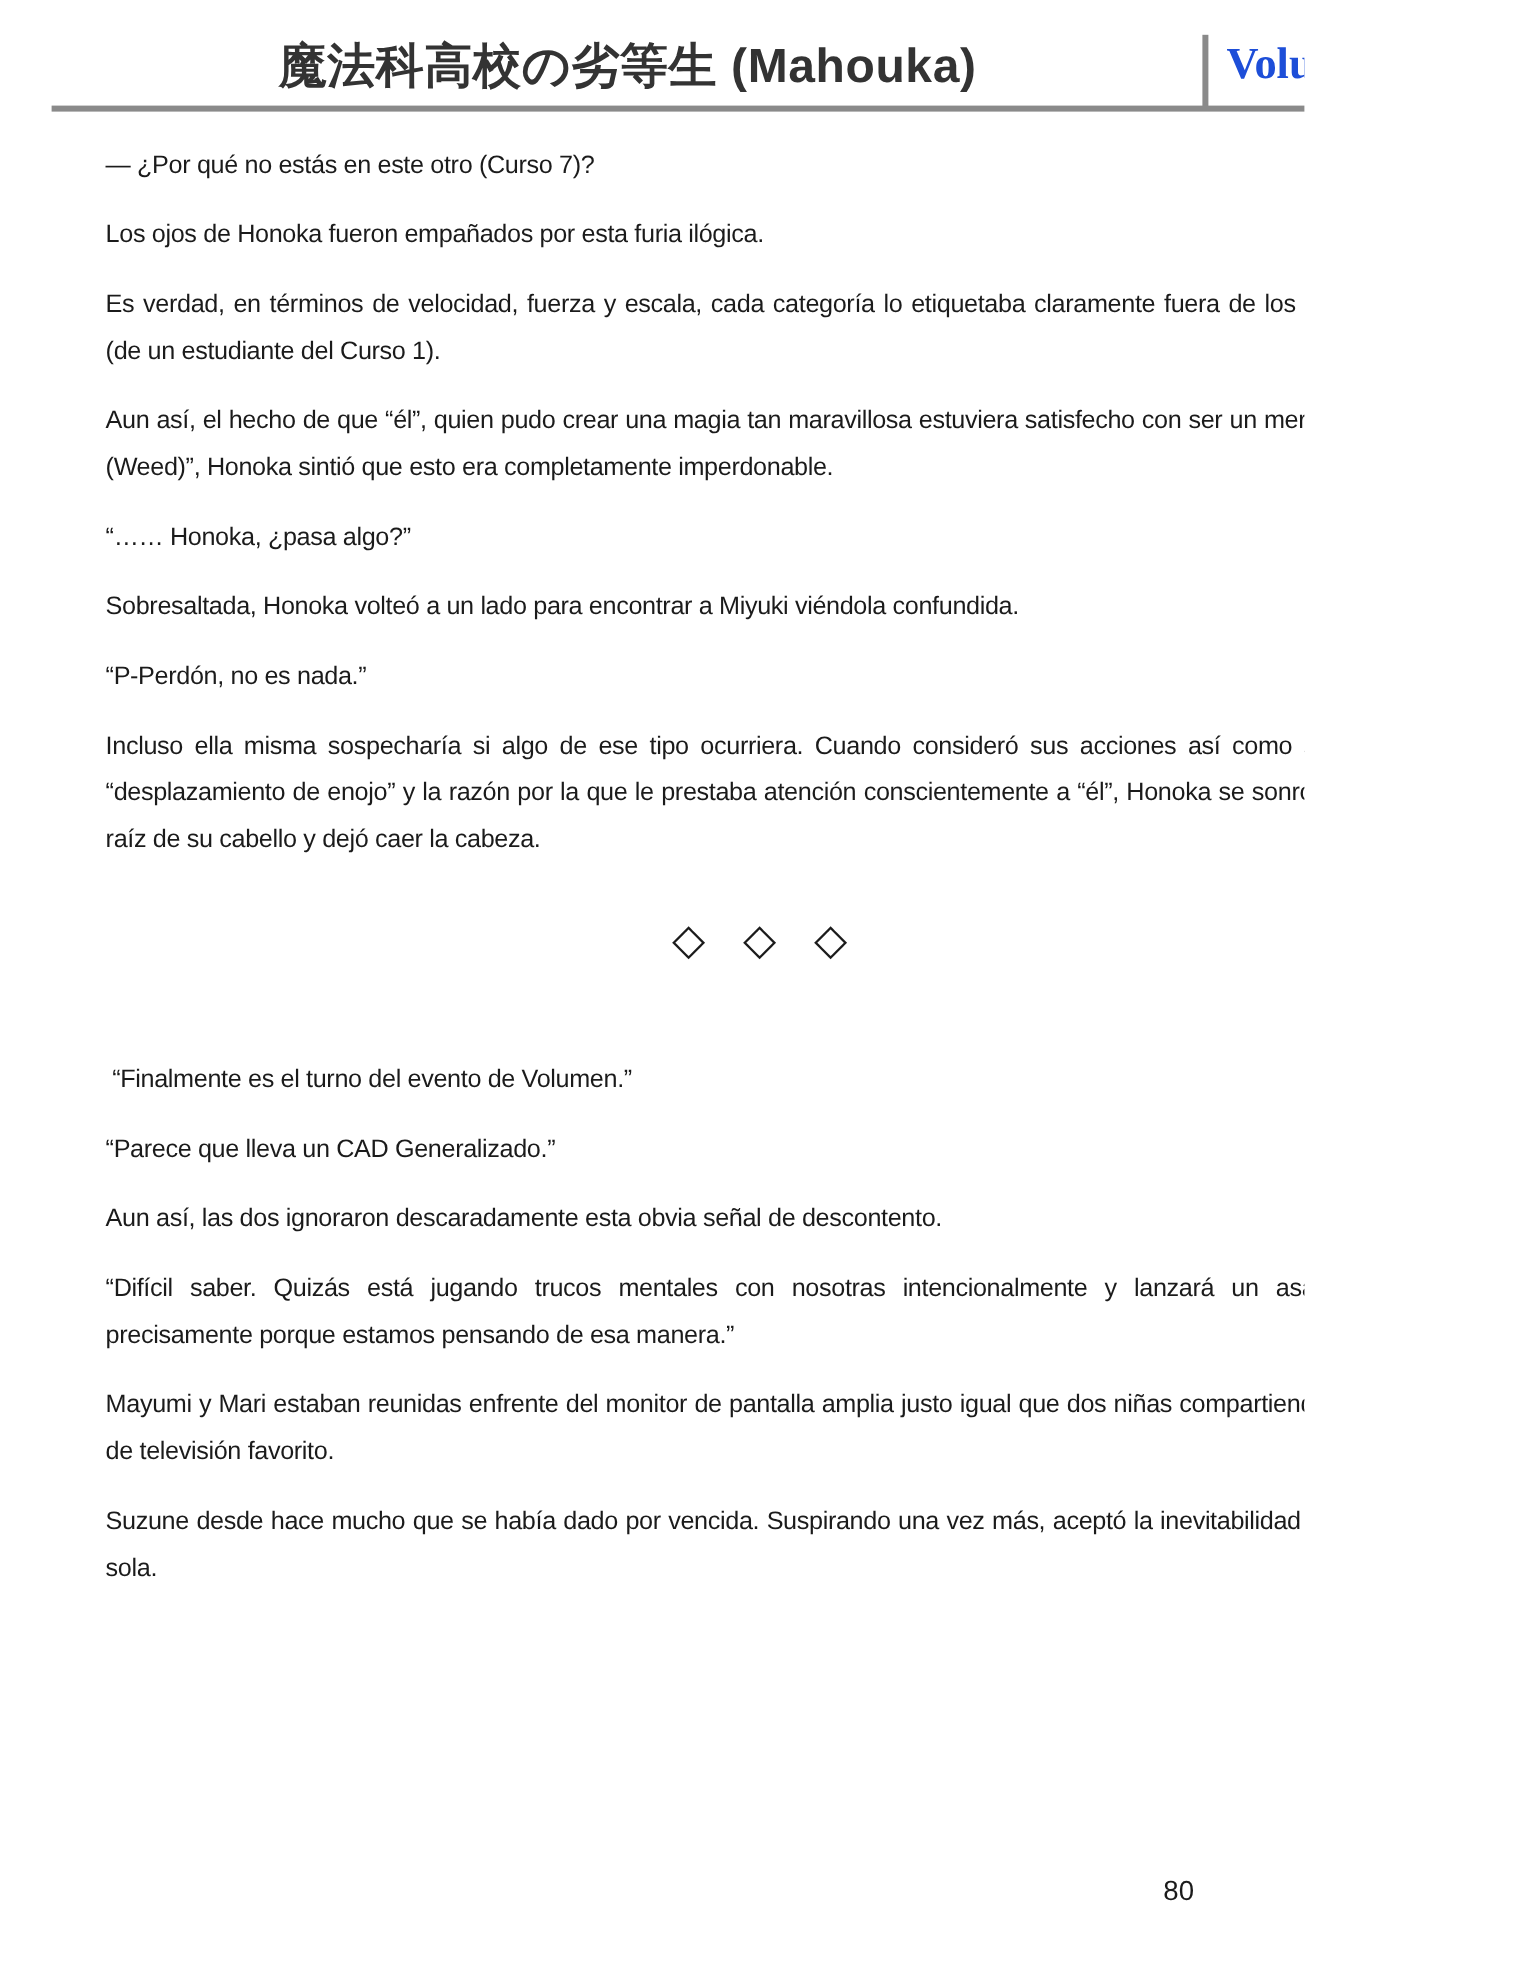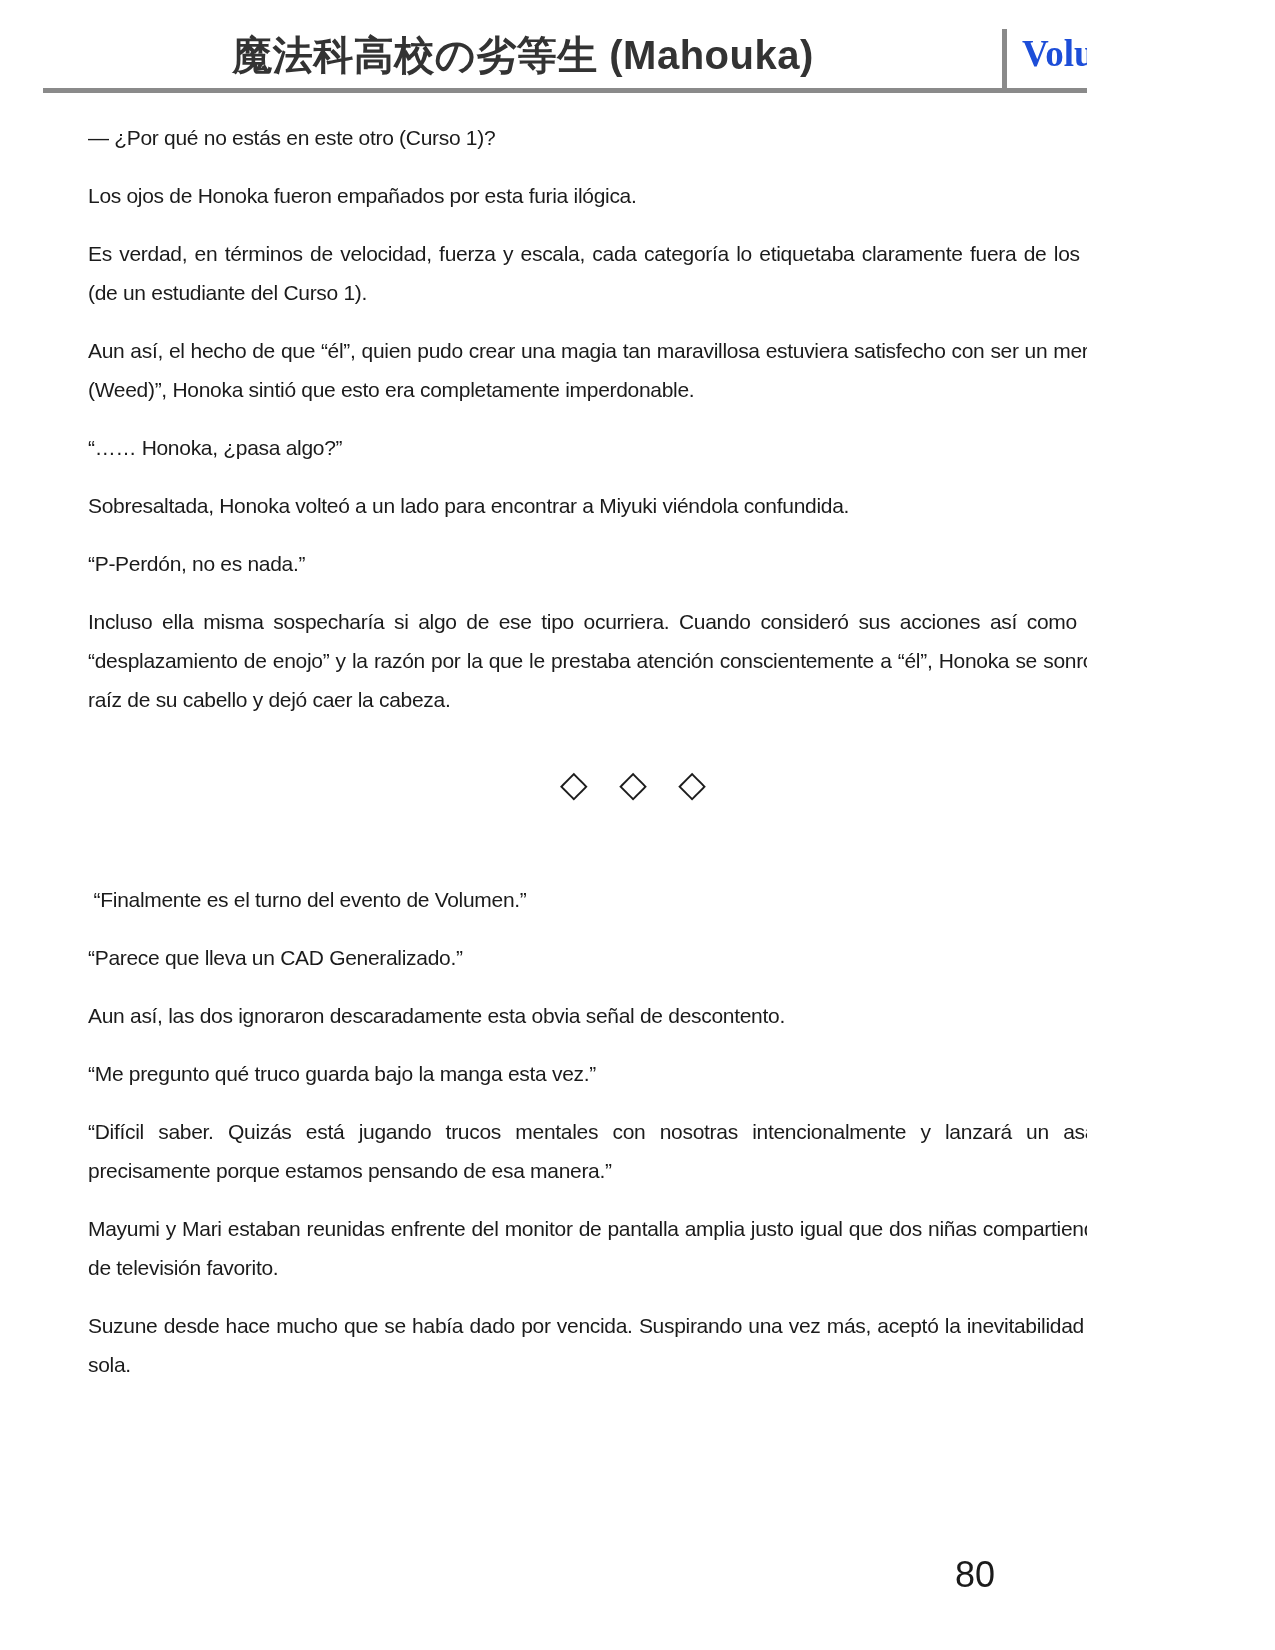--- a/index.html
+++ b/index.html
@@ -83,51 +83,50 @@
     font-weight: 400;
     color: #1b1b1b;
     white-space: nowrap;
   }
 
   
   .page-number {
     position: absolute;
     right: 92px;
     top: 1558px;
-    font-size: 36px;
+    font-size: 23px;
     line-height: 34px;
     color: #1b1b1b;
   }
 </style>
 </head>
 <body>
 
 <div class="page">
 
   <div class="header-title">魔法科高校の劣等生 (Mahouka)</div>
   <div class="header-vbar" style="background: rgb(138, 138, 138);"></div>
   <div class="header-volume" style="color: #1d4ed8;">Volumen 4</div>
   <div class="header-rule" style="background: rgb(138, 138, 138);"></div>
 
   <div class="content">
-    <p class="para">— ¿Por qué no estás en este otro (Curso 1)?</p>
+    <p class="para">— ¿Por qué no estás en este otro (Curso 7)?</p>
     <p class="para">Los ojos de Honoka fueron empañados por esta furia ilógica.</p>
     <p class="para">Es verdad, en términos de velocidad, fuerza y escala, cada categoría lo etiquetaba claramente fuera de los estándares (de un estudiante del Curso 1).</p>
     <p class="para">Aun así, el hecho de que “él”, quien pudo crear una magia tan maravillosa estuviera satisfecho con ser un mero “sustituto (Weed)”, Honoka sintió que esto era completamente imperdonable.</p>
     <p class="para">“…… Honoka, ¿pasa algo?”</p>
     <p class="para">Sobresaltada, Honoka volteó a un lado para encontrar a Miyuki viéndola confundida.</p>
     <p class="para">“P-Perdón, no es nada.”</p>
     <p class="para">Incluso ella misma sospecharía si algo de ese tipo ocurriera. Cuando consideró sus acciones así como su erróneo “desplazamiento de enojo” y la razón por la que le prestaba atención conscientemente a “él”, Honoka se sonrojó hasta la raíz de su cabello y dejó caer la cabeza.</p>
 
     <div class="separator">◇ ◇ ◇</div>
 
     <p class="para"> “Finalmente es el turno del evento de Volumen.”</p>
     <p class="para">“Parece que lleva un CAD Generalizado.”</p>
     <p class="para">Aun así, las dos ignoraron descaradamente esta obvia señal de descontento.</p>
-    <p class="para">“Me pregunto qué truco guarda bajo la manga esta vez.”</p>
     <p class="para">“Difícil saber. Quizás está jugando trucos mentales con nosotras intencionalmente y lanzará un asalto frontal precisamente porque estamos pensando de esa manera.”</p>
     <p class="para">Mayumi y Mari estaban reunidas enfrente del monitor de pantalla amplia justo igual que dos niñas compartiendo su show de televisión favorito.</p>
     <p class="para">Suzune desde hace mucho que se había dado por vencida. Suspirando una vez más, aceptó la inevitabilidad de trabajar sola.</p>
   </div>
 
   <div class="page-number">80</div>
 
 </div>
 
 </body></html>

